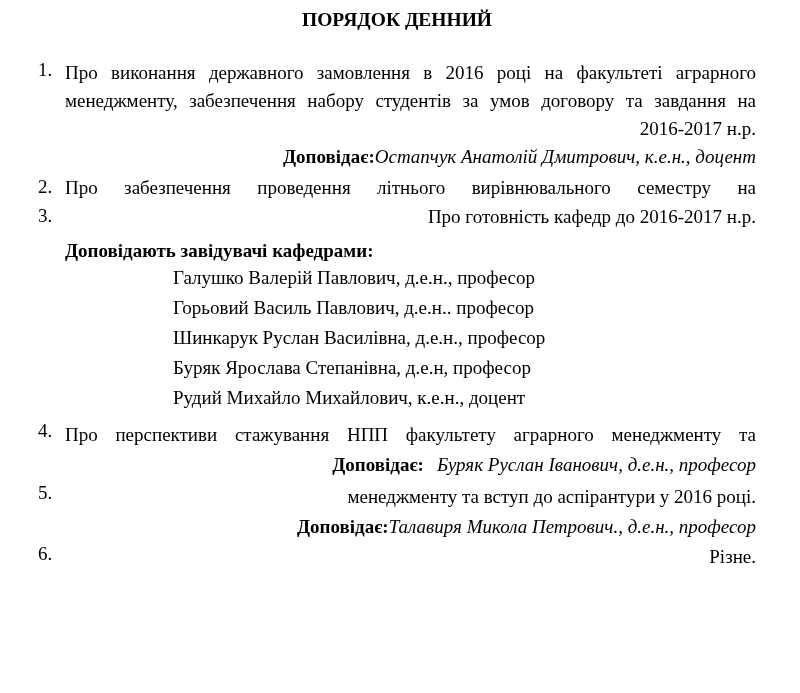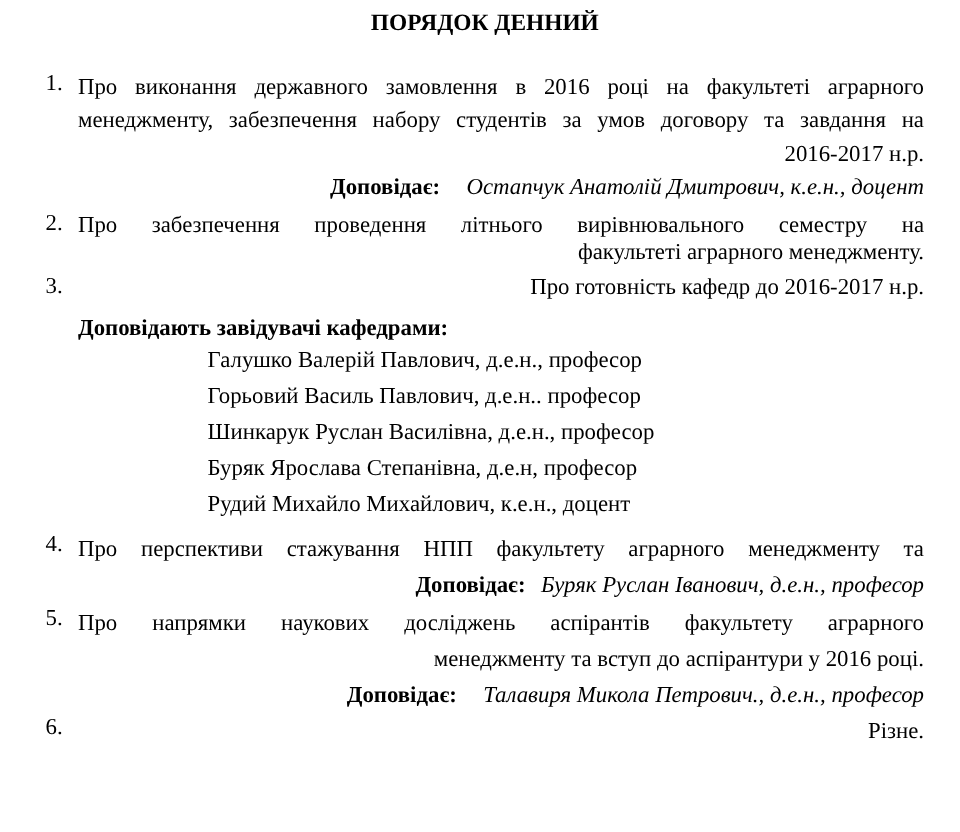--- a/index.html
+++ b/index.html
@@ -7,21 +7,21 @@
     width: 800px; height: 693px;
     background: #ffffff;
     color: #000000;
     font-family: "Liberation Serif", "DejaVu Serif", serif;
     font-size: 19px;
     overflow: hidden;
   }
   .doc {
     box-sizing: border-box;
     width: 800px; height: 622px;
-    padding: 8px 30px 0 38px;
+    padding: 8px 44px 0 38px;
   }
   .title {
     text-align: center;
     font-weight: bold;
     font-size: 19.5px;
     line-height: 24px;
   }
   .item { display: flex; }
   .num  { width: 27px; flex: none; }
   .itembody { flex: 1 1 auto; min-width: 0; }
@@ -31,21 +31,21 @@
     text-align-last: justify;
     text-justify: inter-word;
   }
   .left { text-align: right; }
   .lh28 .ln { line-height: 28px; }
   .lh23 .ln { line-height: 23px; }
   .lh24 .ln { line-height: 24px; }
   .lh30 .ln { line-height: 30px; }
   .b { font-weight: bold; }
   .i { font-style: italic; }
-  .spk-name { margin-left: 22px; }
+  .spk-name { margin-left: 0; }
   .spk-name-wide { margin-left: 13px; }
   #item1 { margin-top: 27px; }
   #item2 { margin-top: 5px; }
   #item3 { margin-top: 6px; }
   #item4 { margin-top: 7px; }
   #item5 { margin-top: 2px; }
   #item6 { margin-top: 1px; }
   .speakers-heading {
     font-weight: bold;
     margin-top: 10px;
@@ -70,21 +70,20 @@
         <span class="ln just">менеджменту, забезпечення набору студентів за умов договору та завдання на</span>
         <span class="ln left">2016-2017 н.р.</span>
         <span class="ln left"><span class="b">Доповідає:</span><span class="i spk-name">Остапчук Анатолій Дмитрович, к.е.н., доцент</span></span>
       </div>
     </div>
 
     <div class="item lh23" id="item2">
       <span class="num">2.</span>
       <div class="itembody">
         <span class="ln just">Про забезпечення проведення літнього вирівнювального семестру на</span>
-        <span class="ln left">факультеті аграрного менеджменту.</span>
       </div>
     </div>
 
     <div class="item lh24" id="item3">
       <span class="num">3.</span>
       <div class="itembody">
         <span class="ln left">Про готовність кафедр до 2016-2017 н.р.</span>
         <span class="ln speakers-heading">Доповідають завідувачі кафедрами:</span>
         <div class="speaker-list">
           <span class="ln">Галушко Валерій Павлович, д.е.н., професор</span>
@@ -100,21 +99,20 @@
       <span class="num">4.</span>
       <div class="itembody">
         <span class="ln just">Про перспективи стажування НПП факультету аграрного менеджменту та</span>
         <span class="ln left"><span class="b">Доповідає:</span><span class="i spk-name-wide">Буряк Руслан Іванович, д.е.н., професор</span></span>
       </div>
     </div>
 
     <div class="item lh30" id="item5">
       <span class="num">5.</span>
       <div class="itembody">
-        <span class="ln just">Про напрямки наукових досліджень аспірантів факультету аграрного</span>
         <span class="ln left">менеджменту та вступ до аспірантури у 2016 році.</span>
         <span class="ln left"><span class="b">Доповідає:</span><span class="i spk-name">Талавиря Микола Петрович., д.е.н., професор</span></span>
       </div>
     </div>
 
     <div class="item lh28" id="item6">
       <span class="num">6.</span>
       <div class="itembody">
         <span class="ln left">Різне.</span>
       </div>

